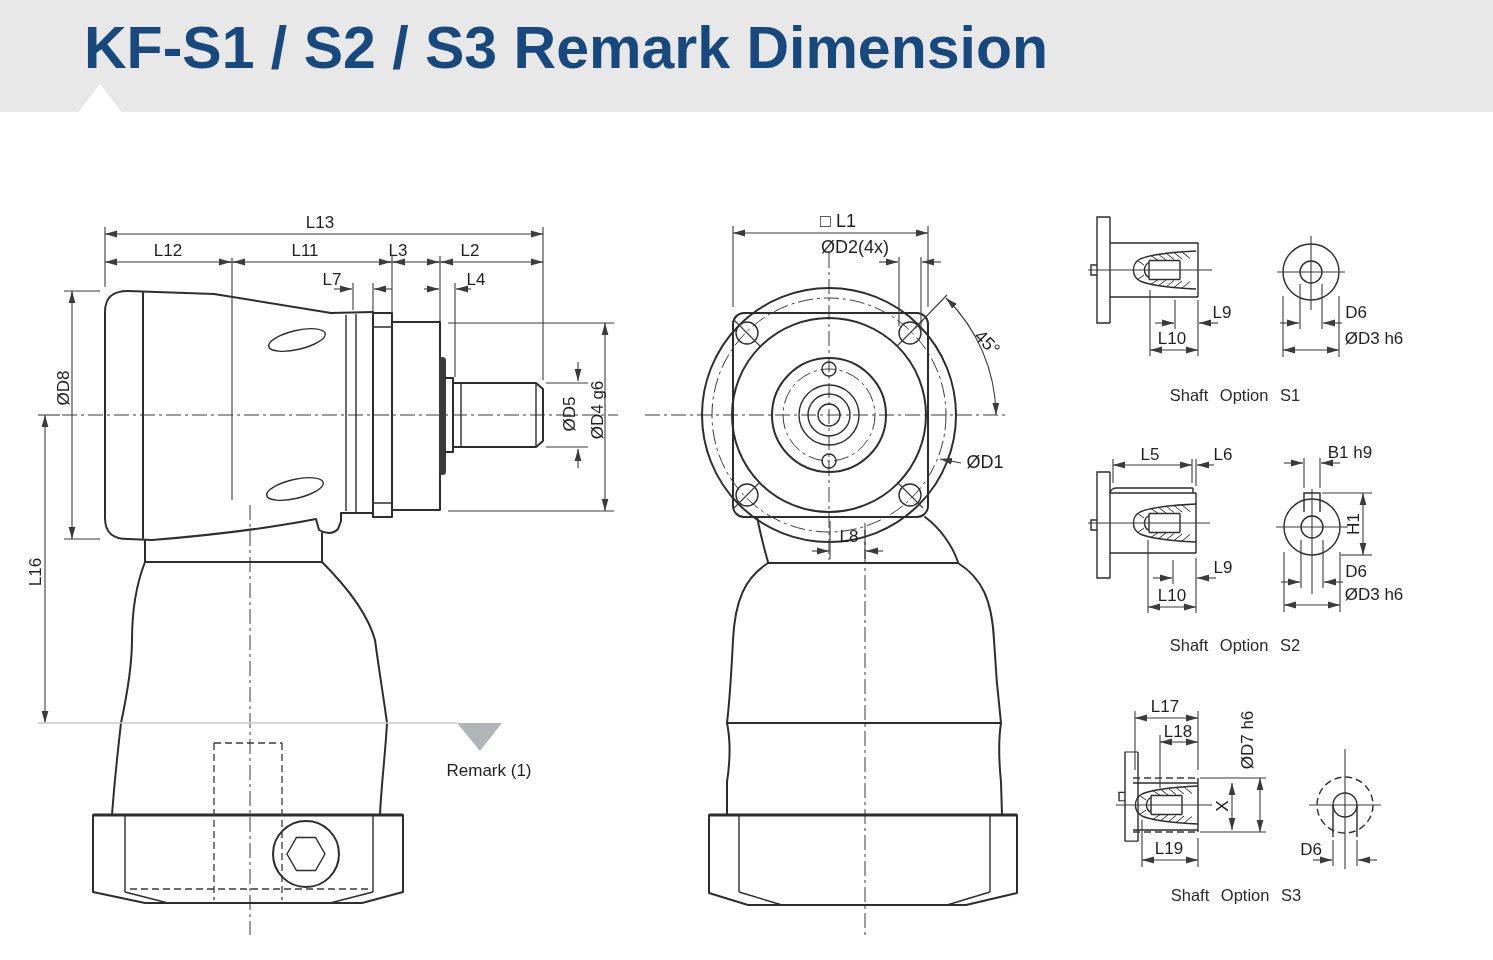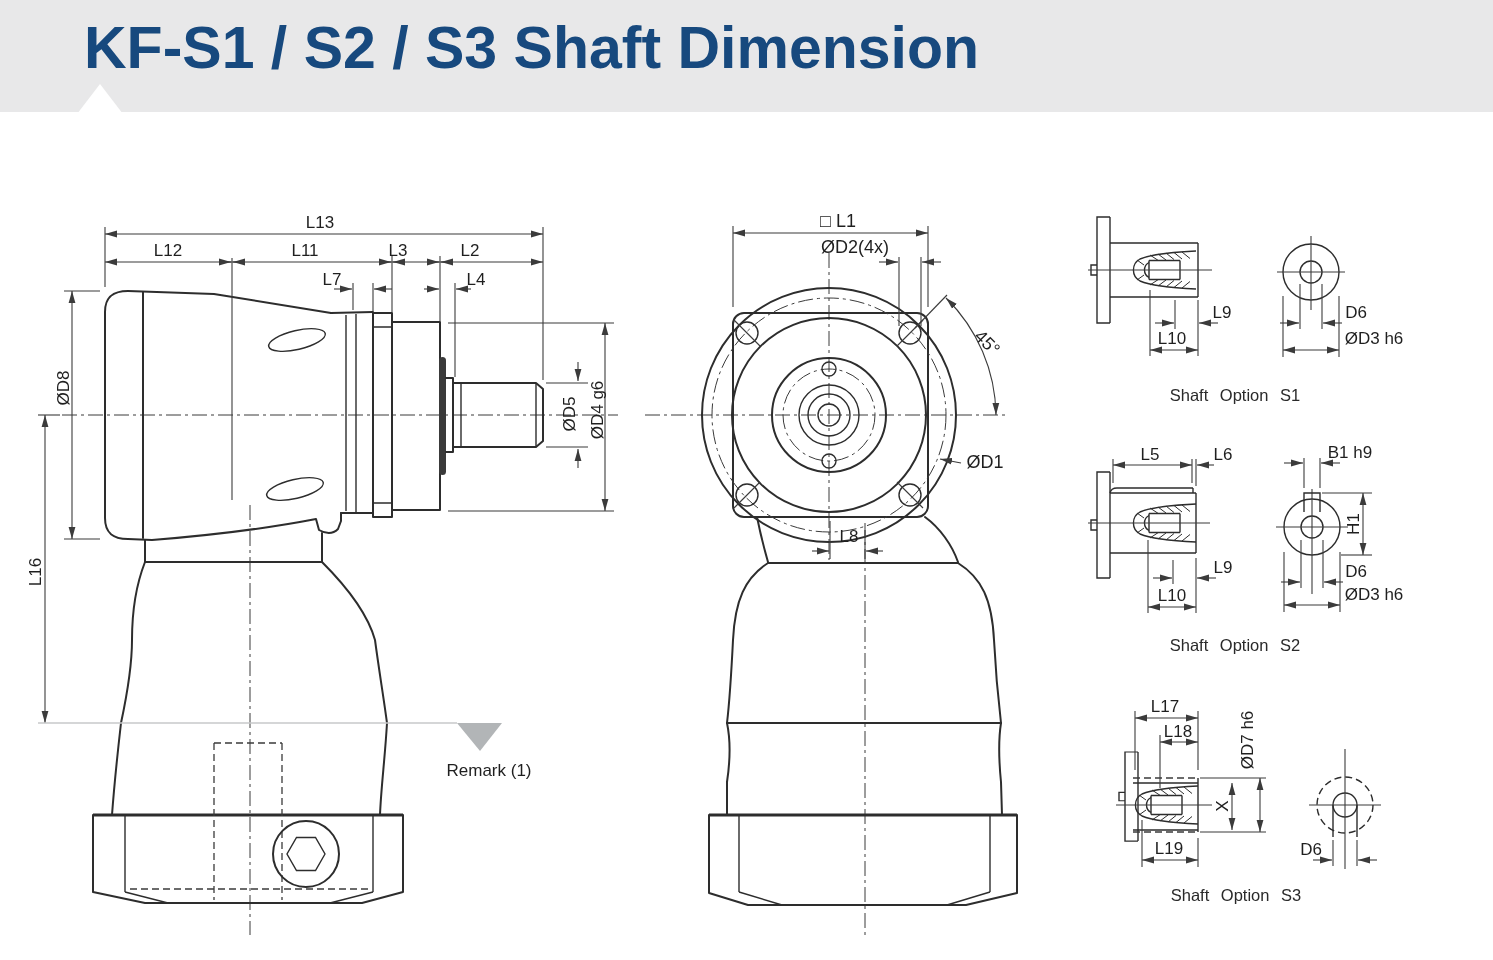--- a/index.html
+++ b/index.html
@@ -21,21 +21,21 @@
   .gry{stroke:#c7c9ca;stroke-width:1.3;fill:none;}
   text{font-family:"Liberation Sans",sans-serif;font-size:17px;fill:#1f1f1f;}
   .big{font-size:18px;}
   .cap{font-size:16.5px;word-spacing:7px;fill:#2a2a2a;}
 </style>
 </head>
 <body>
 
 <div id="page">
   <div id="hdr">
-    <h1>KF-S1 / S2 / S3 Shaft Dimension</h1>
+    <h1>KF-S1 / S2 / S3 Remark Dimension</h1>
   </div>
   <div id="notch"></div>
 
   <svg width="1493" height="960" viewBox="0 0 1493 960">
     <defs>
       <marker id="ar" viewBox="0 0 12 8" refX="12" refY="4" markerWidth="12" markerHeight="8" orient="auto-start-reverse" markerUnits="userSpaceOnUse">
         <path d="M12,4 L0,0.6 L0,7.4 Z" fill="#3b3b3b"></path>
       </marker>
       <g id="cone">
         <path class="lnt" d="M62,-19 C30,-17.5 13,-14 6,-11 A12.5,12.5 0 0 0 6,11 C13,14 30,17.5 62,19"></path>

